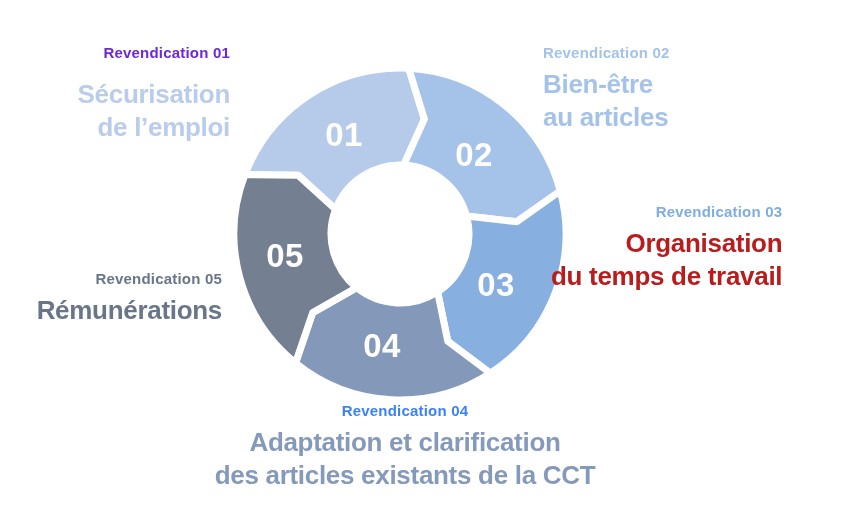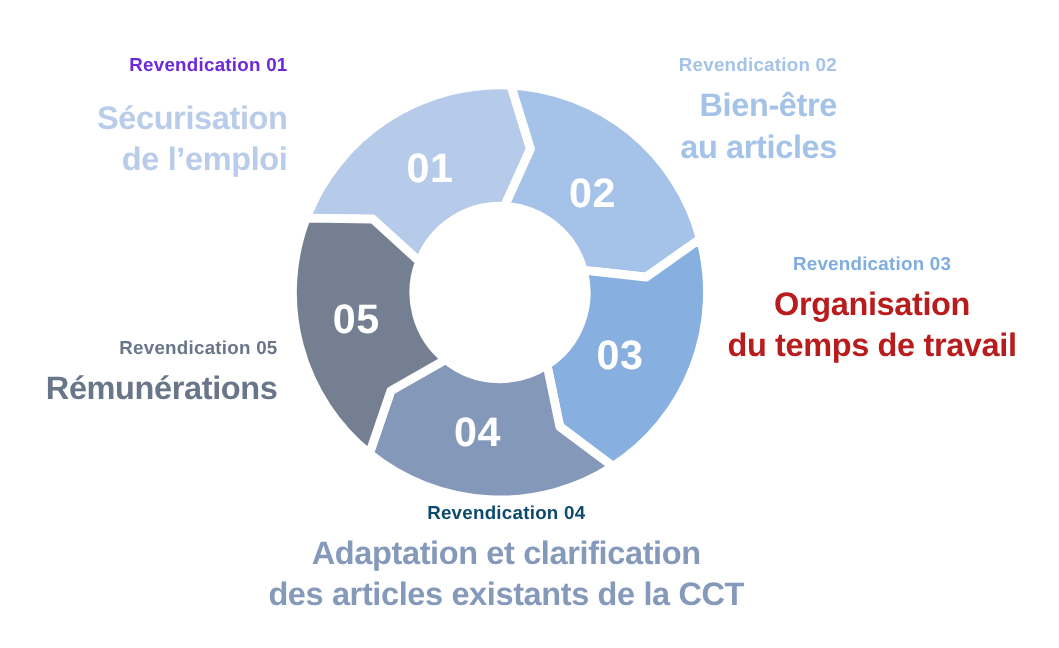--- a/index.html
+++ b/index.html
@@ -37,22 +37,22 @@
     margin-bottom: 6px;
     letter-spacing: 0.2px;
   }
   .label .big {
     font-size: 26px;
     line-height: 1.27;
     letter-spacing: -0.3px;
     white-space: pre-line;
   }
   .label-01 { right: 617px; top: 44px;  text-align: right; }
-  .label-02 { left: 543px;  top: 44px;  text-align: right; }
-  .label-03 { left: 582px;  top: 203px; text-align: center; }
+  .label-02 { left: 543px;  top: 44px;  text-align: left; }
+  .label-03 { left: 551px;  top: 203px; text-align: right; }
   .label-04 { left: 405px;  top: 402px; transform: translateX(-50%); text-align: center; width: 520px; }
   .label-05 { right: 625px; top: 239px; text-align: right; }
 </style>
 </head>
 <body>
 
 <div class="canvas">
 
   <svg class="diagram-svg" viewBox="0 0 847 518" aria-hidden="true">
 
@@ -85,21 +85,21 @@
 au articles</div>
   </div>
 
   <div class="label label-03">
     <div class="eyebrow" style="color: rgb(127, 173, 225);">Revendication 03</div>
     <div class="big" style="color: #b91c1c;">Organisation
 du temps de travail</div>
   </div>
 
   <div class="label label-04">
-    <div class="eyebrow" style="color: #0c4a6e;">Revendication 04</div>
+    <div class="eyebrow" style="color: #3b82f6;">Revendication 04</div>
     <div class="big" style="color: rgb(133, 153, 187);">Adaptation et clarification
 des articles existants de la CCT</div>
   </div>
 
   <div class="label label-05">
     <div class="eyebrow" style="color: rgb(105, 118, 137); margin-top: 31px;">Revendication 05</div>
     <div class="big" style="color: rgb(105, 118, 137);">Rémunérations</div>
   </div>
 
 </div>

